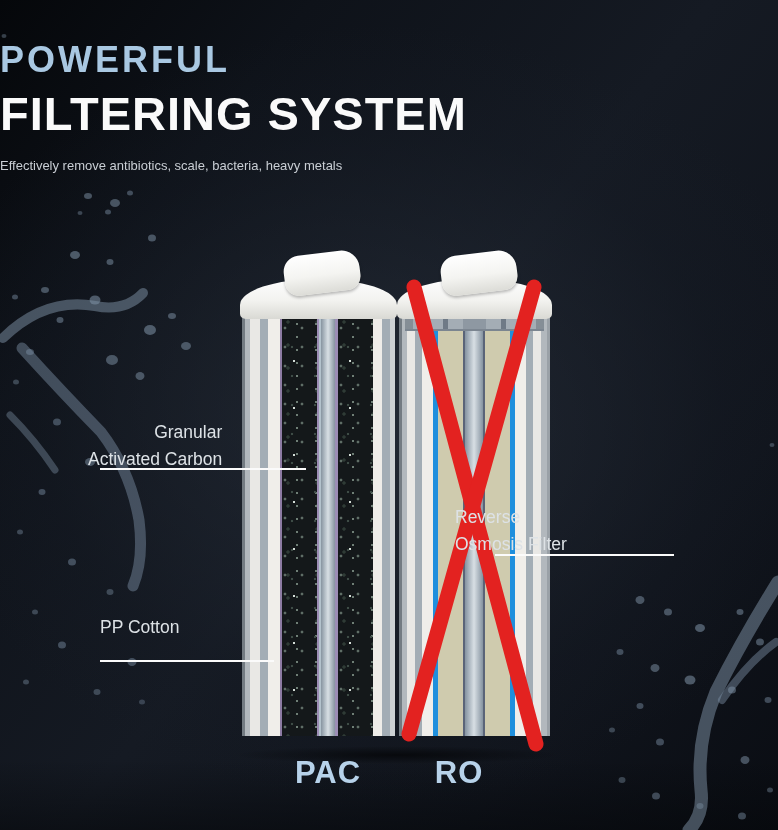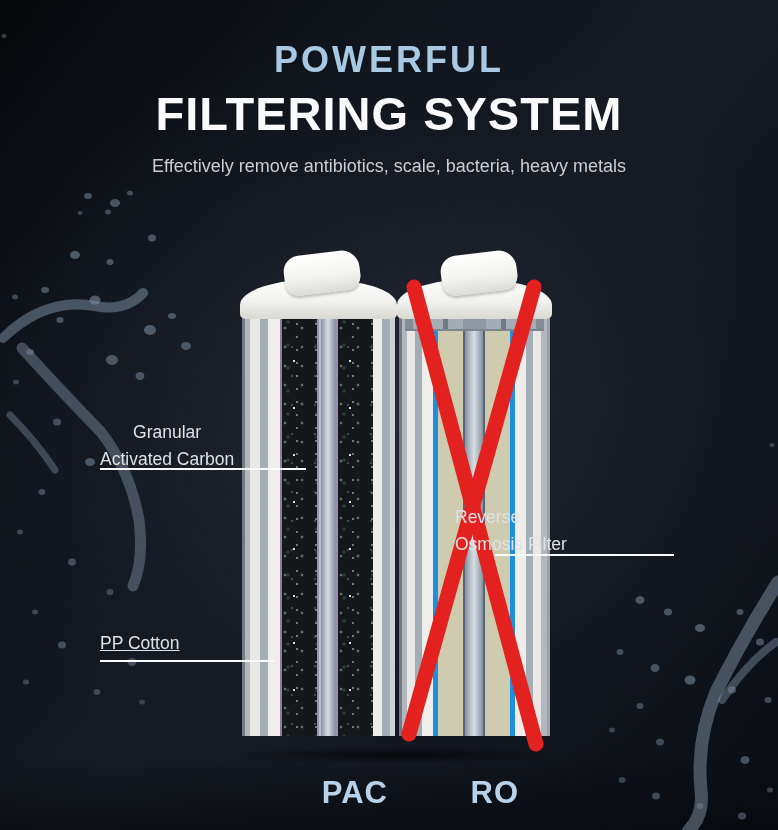--- a/index.html
+++ b/index.html
@@ -12,24 +12,24 @@
       radial-gradient(ellipse 620px 520px at 49% 50%, rgba(44,52,64,.55) 0%, rgba(24,30,40,.25) 55%, rgba(0,0,0,0) 75%),
       linear-gradient(128deg, #05070a 0%, #0e1219 22%, #151a23 50%, #10141c 78%, #0a0d13 100%);
   }
   .stage::after { 
     content:""; position:absolute; left:0; right:0; bottom:0; height:70px;
     background:linear-gradient(180deg, rgba(5,7,10,0) 0%, rgba(5,7,10,.55) 100%);
     pointer-events:none;
   }
 
   
-  .header { position:absolute; top:42px; left:0; width:100%; text-align:center; z-index:5; }
+  .header { position:absolute; top:42px; left:0; width:100%; z-index:5; }
   .kicker { font-size:36px; font-weight:bold; letter-spacing:3px; color:#a9c8e2; line-height:1; }
   .title  { font-size:47px; font-weight:bold; letter-spacing:1px; color:#fafafa; line-height:1.02; margin-top:12px; }
-  .subtitle { margin-top:14px; font-size:18px; color:#c9ced4; line-height:28px; font-weight:400; }
+  .subtitle { margin-top:14px; font-size:13px; color:#c9ced4; line-height:28px; font-weight:400; }
 
   
   .cartridge { position:absolute; top:253px; height:497px; }
   .cartridge.pac { left:242px; width:153px; }
   .cartridge.ro  { left:399px; width:151px; }
 
   .spout {
     position:absolute; top:0; left:42px; width:76px; height:40px; z-index:3;
     background:linear-gradient(180deg,#ffffff 0%, #f4f4f1 55%, #dcdcd7 100%);
     border-radius:16px 18px 14px 14px; transform:rotate(-7deg);
@@ -102,33 +102,33 @@
     background:radial-gradient(ellipse at center, rgba(0,0,0,.6) 0%, rgba(0,0,0,0) 70%);
     z-index:0;
   }
 
   .cross-svg { position:absolute; top:20px; left:-6px; width:163px; height:487px; overflow:visible; z-index:4; }
 
   
   .callout-label { position:absolute; color:#dde2e6; font-size:17.5px; line-height:27px; z-index:6; }
   .callout-line  { position:absolute; height:2px; background:#fbfbfb; z-index:6; }
 
-  .gac-label { left:100px; top:419px; text-align:center; }
+  .gac-label { left:88px; top:419px; text-align:right; }
   .gac-line  { left:100px; top:468px; width:206px; }
 
-  .pp-label  { left:100px; top:630px;text-decoration:underline; }
+  .pp-label  { left:100px; top:614px; }
   .pp-line   { left:100px; top:660px; width:174px; }
 
   .rof-label { left:455px; top:504px; width:218px; text-align:left; }
   .rof-line  { left:495px; top:554px; width:179px; }
 
   
   .bottom-label {
-    position:absolute; top:755px; width:120px; text-align:right; z-index:6;
-    font-size:31px; font-weight:bold; letter-spacing:1px; color:#b7d2ea;margin-top:20px;
+    position:absolute; top:755px; width:120px; text-align:center; z-index:6;
+    font-size:31px; font-weight:bold; letter-spacing:1px; color:#b7d2ea;
   }
   .bottom-label.pac-label { left:268px; }
   .bottom-label.ro-label  { left:399px; }
 
   
   .splash-svg { position:absolute; inset:0; width:778px; height:830px; z-index:1; pointer-events:none; }
 </style>
 </head>
 <body>
 

